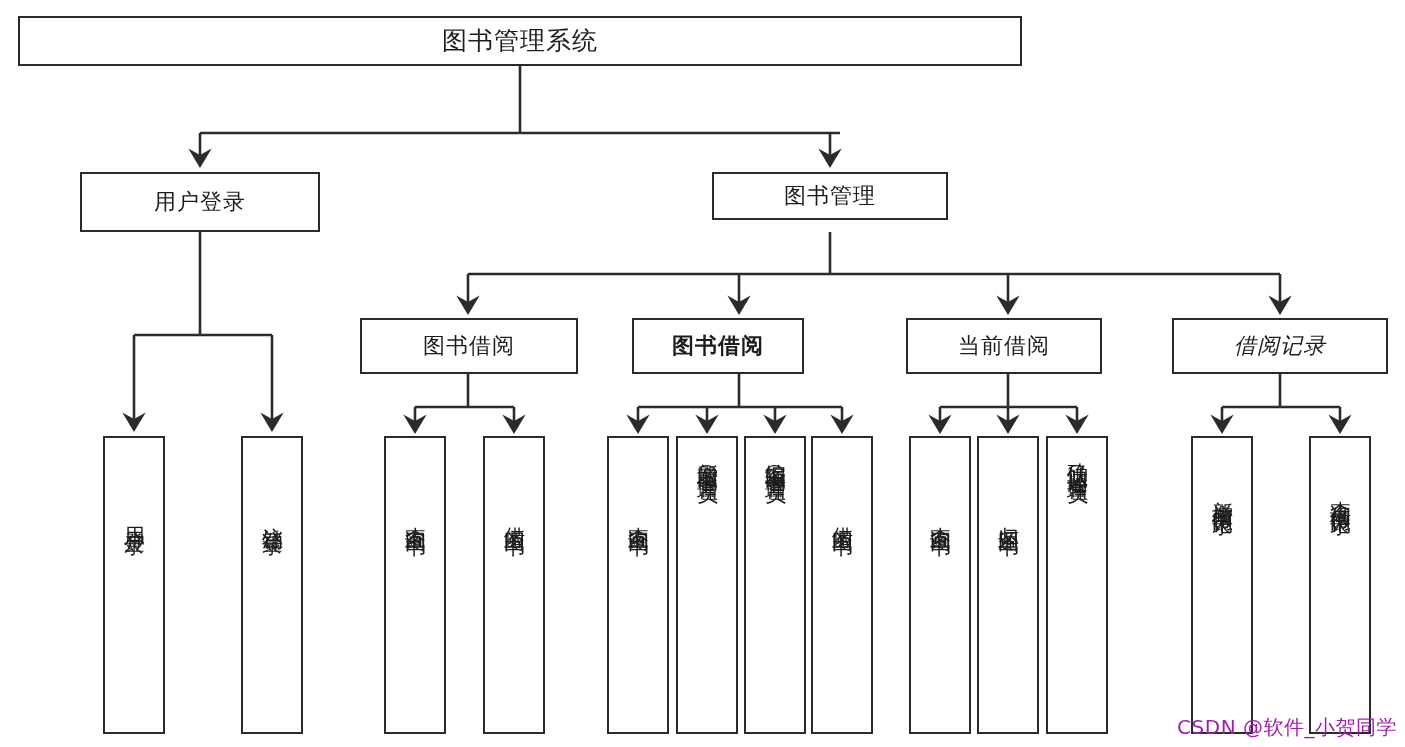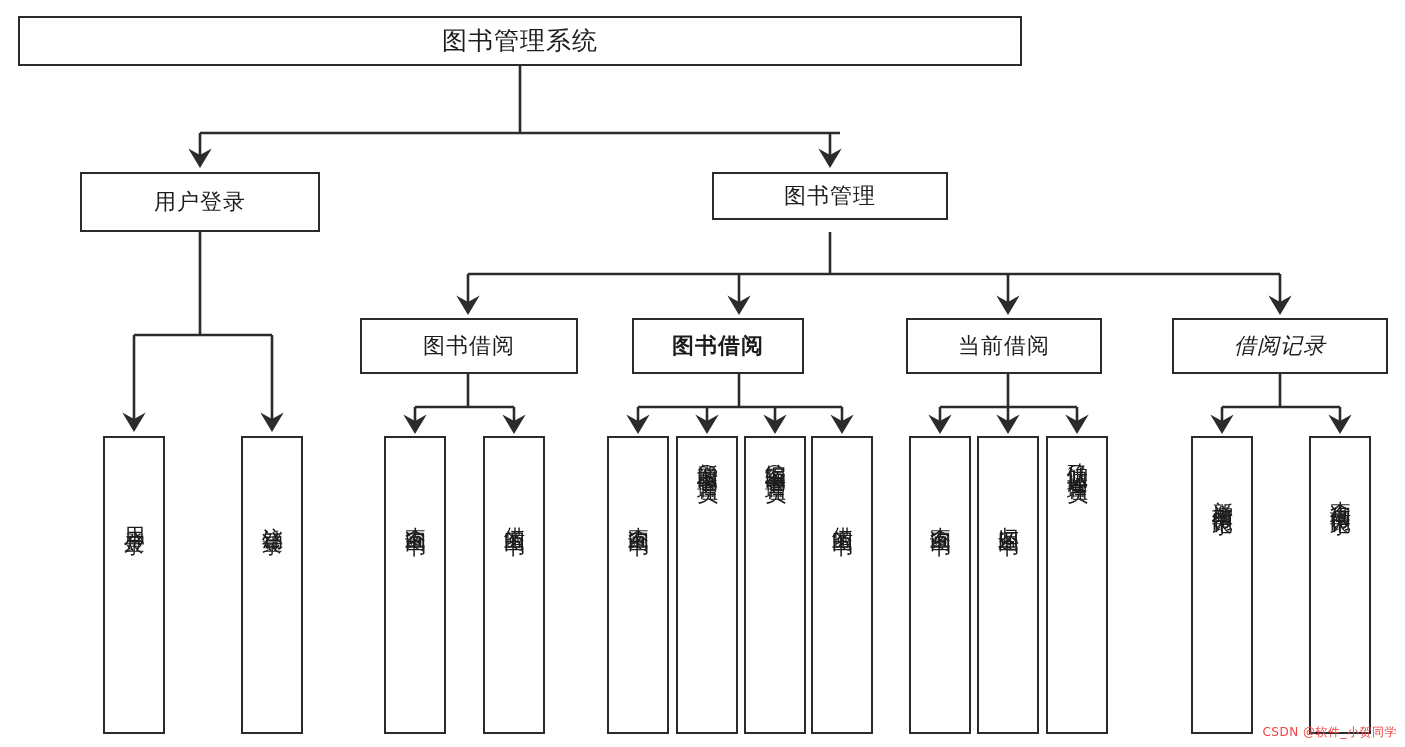--- a/index.html
+++ b/index.html
@@ -63,22 +63,22 @@
     margin-top: 4px;
   }
   .node.leaf.mid .label { margin-top: 66px; }
   .node.leaf.midhigh .label { margin-top: 40px; }
   .node.leaf.top .label { margin-top: 2px; }
 
   #watermark {
     position: absolute;
     right: 8px;
     bottom: 6px;
-    font-size: 12px;
-    color: #ef4444;
+    font-size: 20px;
+    color: #a21caf;
     letter-spacing: 0.5px;
     z-index: 5;
     white-space: nowrap;
   }
 </style>
 </head>
 <body>
 
 <div id="canvas">
 

